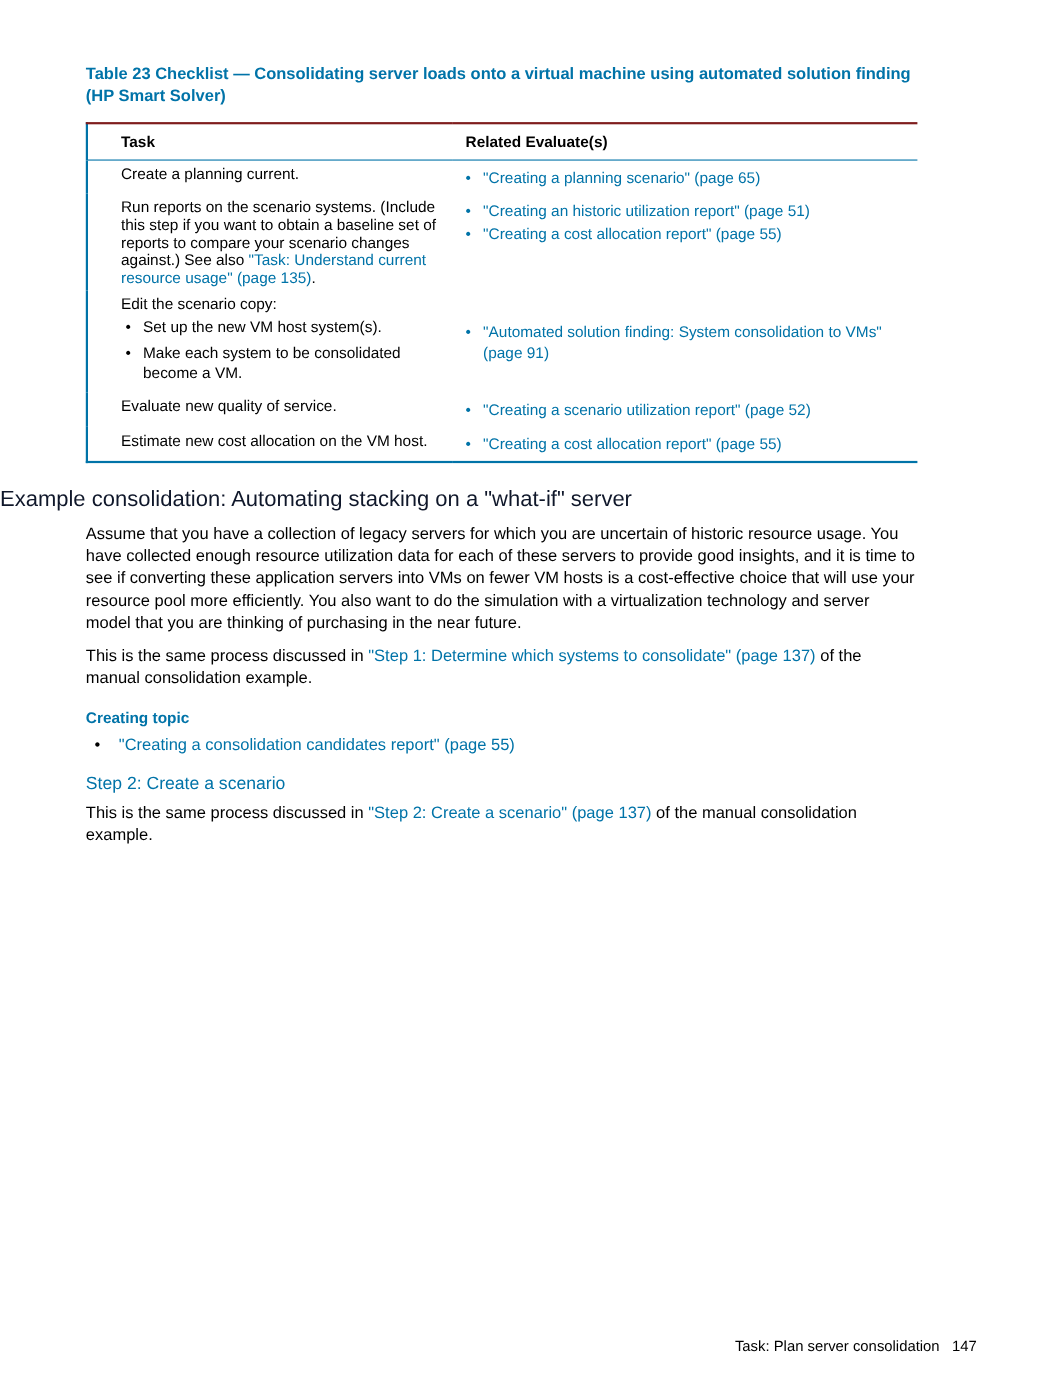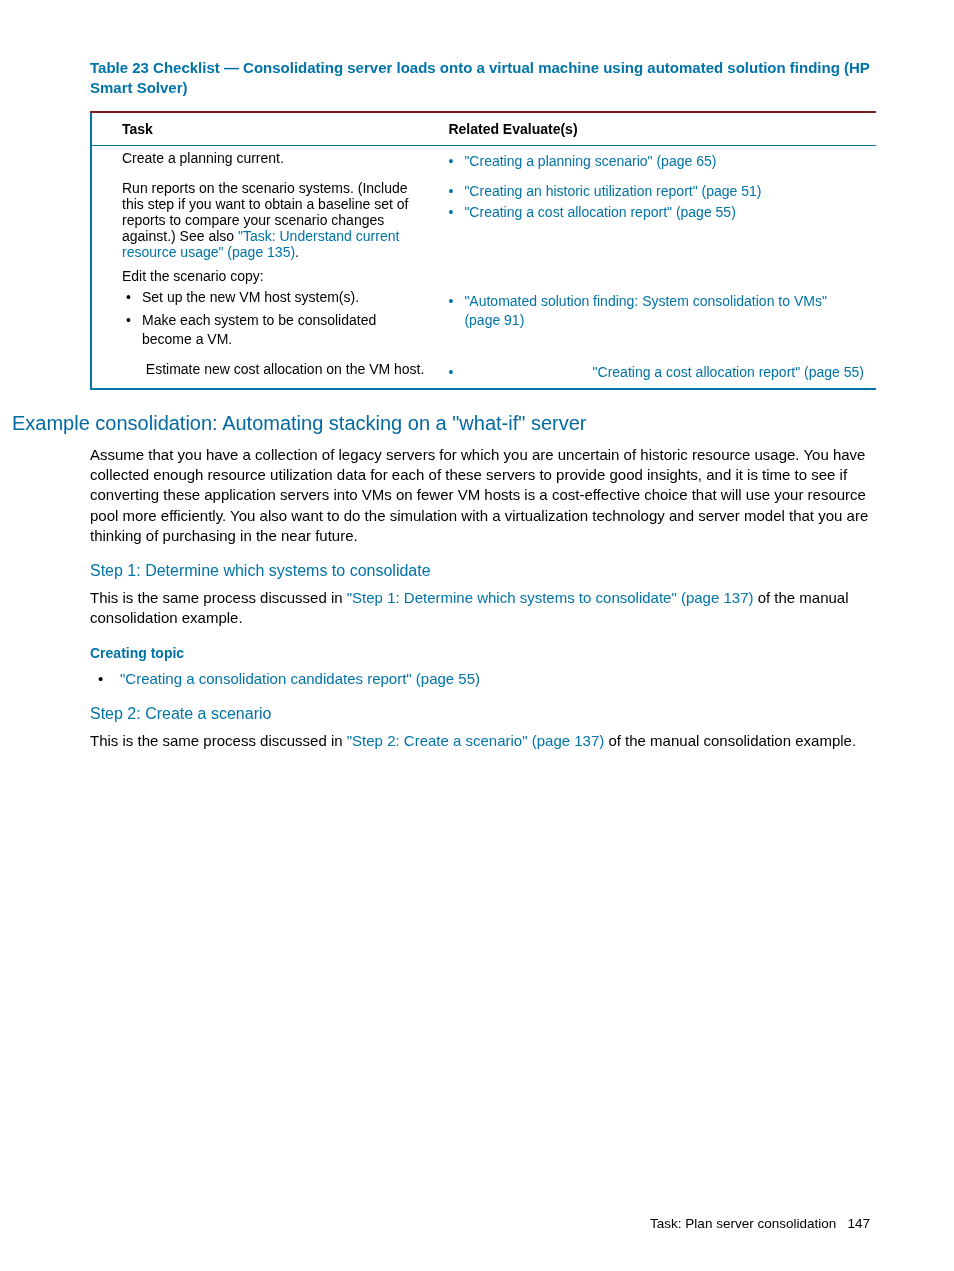--- a/index.html
+++ b/index.html
@@ -1,39 +1,39 @@
 <!DOCTYPE html>
 <html><head>
 <meta charset="utf-8">
 <style>
   html, body { margin:0; padding:0; }
   body { width:954px; min-height:1271px; font-family:Arial, Helvetica, sans-serif; background:#fff; color:#000; position:relative; }
-  .page { padding:58px 78px 0 78px;margin-left:12px; }
+  .page { padding:58px 120px 0 78px; }
   .table-title { color:#0073a8; font-weight:bold; font-size:15px; line-height:1.35; margin:0 0 12px 0; }
-  .h1 { color:#0369a1; font-size:20px; font-weight:normal; margin:22px 0 10px 0; margin-left:-78px; padding-left:0; }
+  .h1 { color:#0f172a; font-size:20px; font-weight:normal; margin:22px 0 10px 0; margin-left:-78px; padding-left:0; }
   .h2 { color:#0073a8; font-size:16px; font-weight:normal; margin:16px 0 8px 0; }
   .h3 { color:#0073a8; font-size:14px; font-weight:bold; margin:16px 0 8px 0; }
   p { font-size:15px; line-height:1.35; margin:0 0 10px 0; }
   a.link, span.link { color:#0073a8; text-decoration:none; cursor:pointer; }
   .tbl { width:100%; border-collapse:collapse; }
   .tbl th, .tbl td { text-align:left; vertical-align:top; font-size:14px; padding:8px 12px; }
   .tbl thead th { font-weight:bold; border-top:2px solid #7f1d1d; border-bottom:1px solid #0073a8; }
-  .tbl tbody tr:last-child td { border-bottom:2px solid #0073a8;text-align:right; }
+  .tbl tbody tr:last-child td { border-bottom:2px solid #0073a8; }
   .tbl td:first-child, .tbl th:first-child { border-left:2px solid #0073a8; padding-left:30px; width:44%; }
   .tbl tbody tr td { padding-top:4px; padding-bottom:4px; }
   ul.bul { list-style:none; margin:0; padding:0; }
   ul.bul li { position:relative; padding-left:16px; margin:2px 0; line-height:1.35; }
   ul.bul li::before { content:"•"; position:absolute; left:0; top:0; color:#0073a8; }
   ul.bul2 { list-style:none; margin:4px 0 0 0; padding:0; }
   ul.bul2 li { position:relative; padding-left:16px; margin:4px 0 4px 4px; line-height:1.35; font-size:14px; }
   ul.bul2 li::before { content:"•"; position:absolute; left:0; top:0; color:#000; }
   ul.body-bul { list-style:none; margin:4px 0 10px 0; padding:0; }
   ul.body-bul li { position:relative; padding-left:30px; font-size:15px; line-height:1.35; }
   ul.body-bul li::before { content:"•"; position:absolute; left:8px; top:0; color:#000; }
-  .footer { position:absolute; bottom:40px; right:84px; font-size:13.5px; }
+  .footer { position:absolute; bottom:40px; right:66px; font-size:13.5px; }
   .bold { font-weight:bold; }
 </style>
 </head>
 <body>
 
 <div class="page">
   <p class="table-title">Table 23 Checklist — Consolidating server loads onto a virtual machine using automated solution finding (HP Smart Solver)</p>
 
   <table class="tbl">
     <thead>
@@ -70,35 +70,42 @@
             <li>Make each system to be consolidated become a VM.</li>
           </ul>
         </td>
         <td style="vertical-align:middle;">
           <ul class="bul">
               <li><span class="link">"Automated solution finding: System consolidation to VMs" (page 91)</span></li>
             </ul>
         </td>
       </tr>
       <tr>
+        <td>Evaluate new quality of service.</td>
+        <td>
+          <ul class="bul">
+              <li><span class="link">"Creating a scenario utilization report" (page 52)</span></li>
+            </ul>
+        </td>
+      </tr>
+      <tr>
         <td>Estimate new cost allocation on the VM host.</td>
         <td>
           <ul class="bul">
               <li><span class="link">"Creating a cost allocation report" (page 55)</span></li>
             </ul>
         </td>
       </tr>
     </tbody>
   </table>
 
   <h1 class="h1">Example consolidation: Automating stacking on a "what-if" server</h1>
 
   <p>Assume that you have a collection of legacy servers for which you are uncertain of historic resource usage. You have collected enough resource utilization data for each of these servers to provide good insights, and it is time to see if converting these application servers into VMs on fewer VM hosts is a cost-effective choice that will use your resource pool more efficiently. You also want to do the simulation with a virtualization technology and server model that you are thinking of purchasing in the near future.</p>
 
-  <h2 class="h2">Step 1: Determine which systems to consolidate</h2>
   <p>
     <span>This is the same process discussed in </span><span class="link">"Step 1: Determine which systems to consolidate" (page 137)</span><span> of the manual consolidation example.</span>
   </p>
   <h3 class="h3">Creating topic</h3>
   <ul class="body-bul">
     <li><span class="link">"Creating a consolidation candidates report" (page 55)</span></li>
   </ul>
 
   <h2 class="h2">Step 2: Create a scenario</h2>
   <p>

